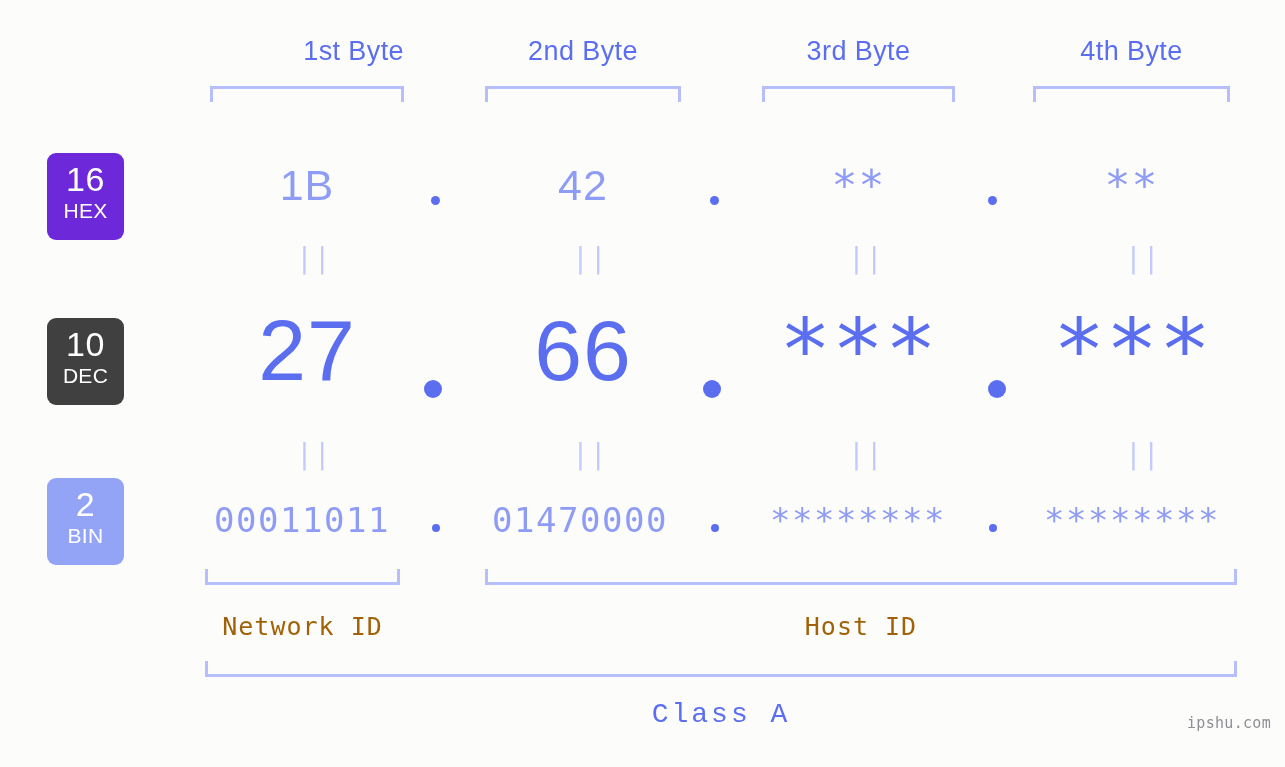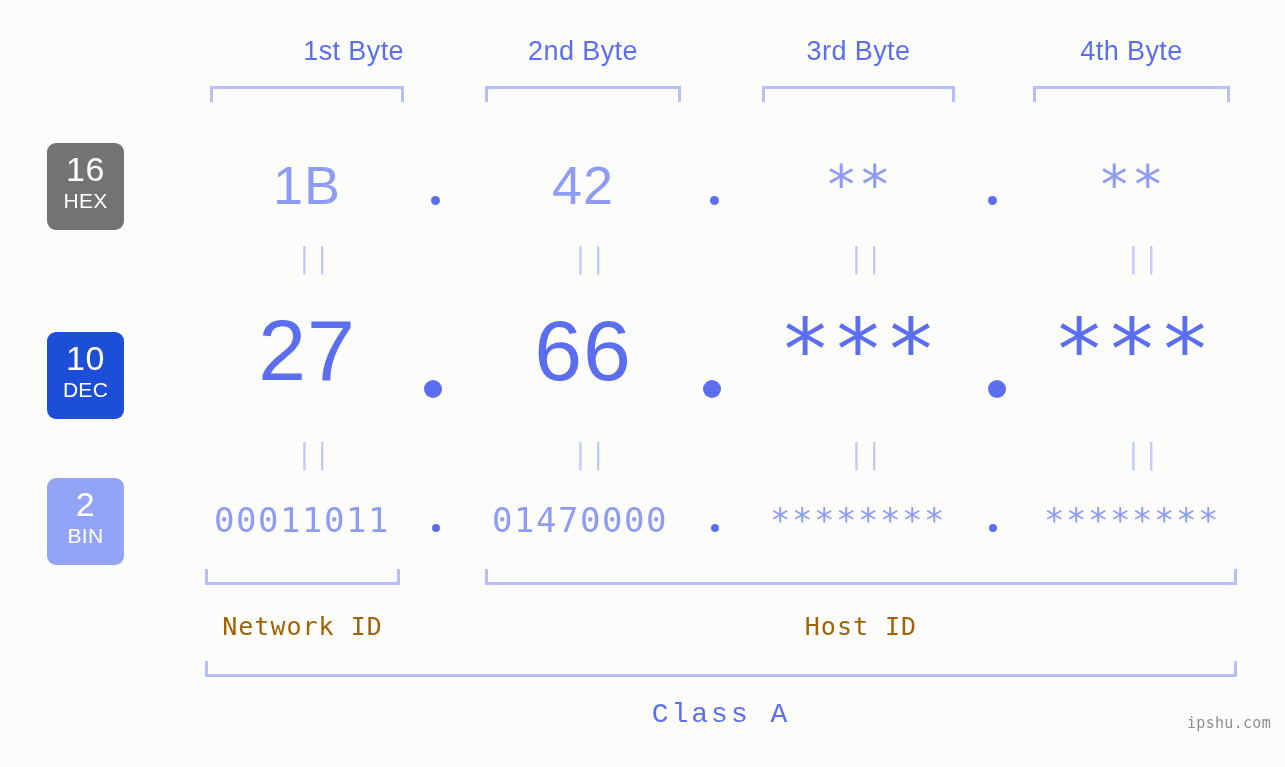--- a/index.html
+++ b/index.html
@@ -73,36 +73,36 @@
     font-weight: 400;
     letter-spacing: 0.5px;
   }
   .badge .lbl {
     display: block;
     font-size: 21px;
     line-height: 26px;
     font-weight: 400;
     letter-spacing: 0.3px;
   }
-  .badge-hex { top: 143px; background: #737373; }
-  .badge-dec { top: 332px; background: #1d4ed8; }
+  .badge-hex { top: 153px; background: #6d28d9; }
+  .badge-dec { top: 318px; background: #404040; }
   .badge-bin { top: 478px; background: #93a4f7; }
 
   
   .cell {
     position: absolute;
     text-align: center;
     white-space: nowrap;
   }
 
   .hex-row .cell {
     top: 158px;
     height: 54px;
     line-height: 54px;
-    font-size: 54px;
+    font-size: 43px;
     color: #8f9cf5;
     letter-spacing: 1px;
   }
   .hex-row .dot {
     position: absolute;
     top: 196px;
     width: 9px;
     height: 9px;
     border-radius: 50%;
     background: #5b6ef0;

